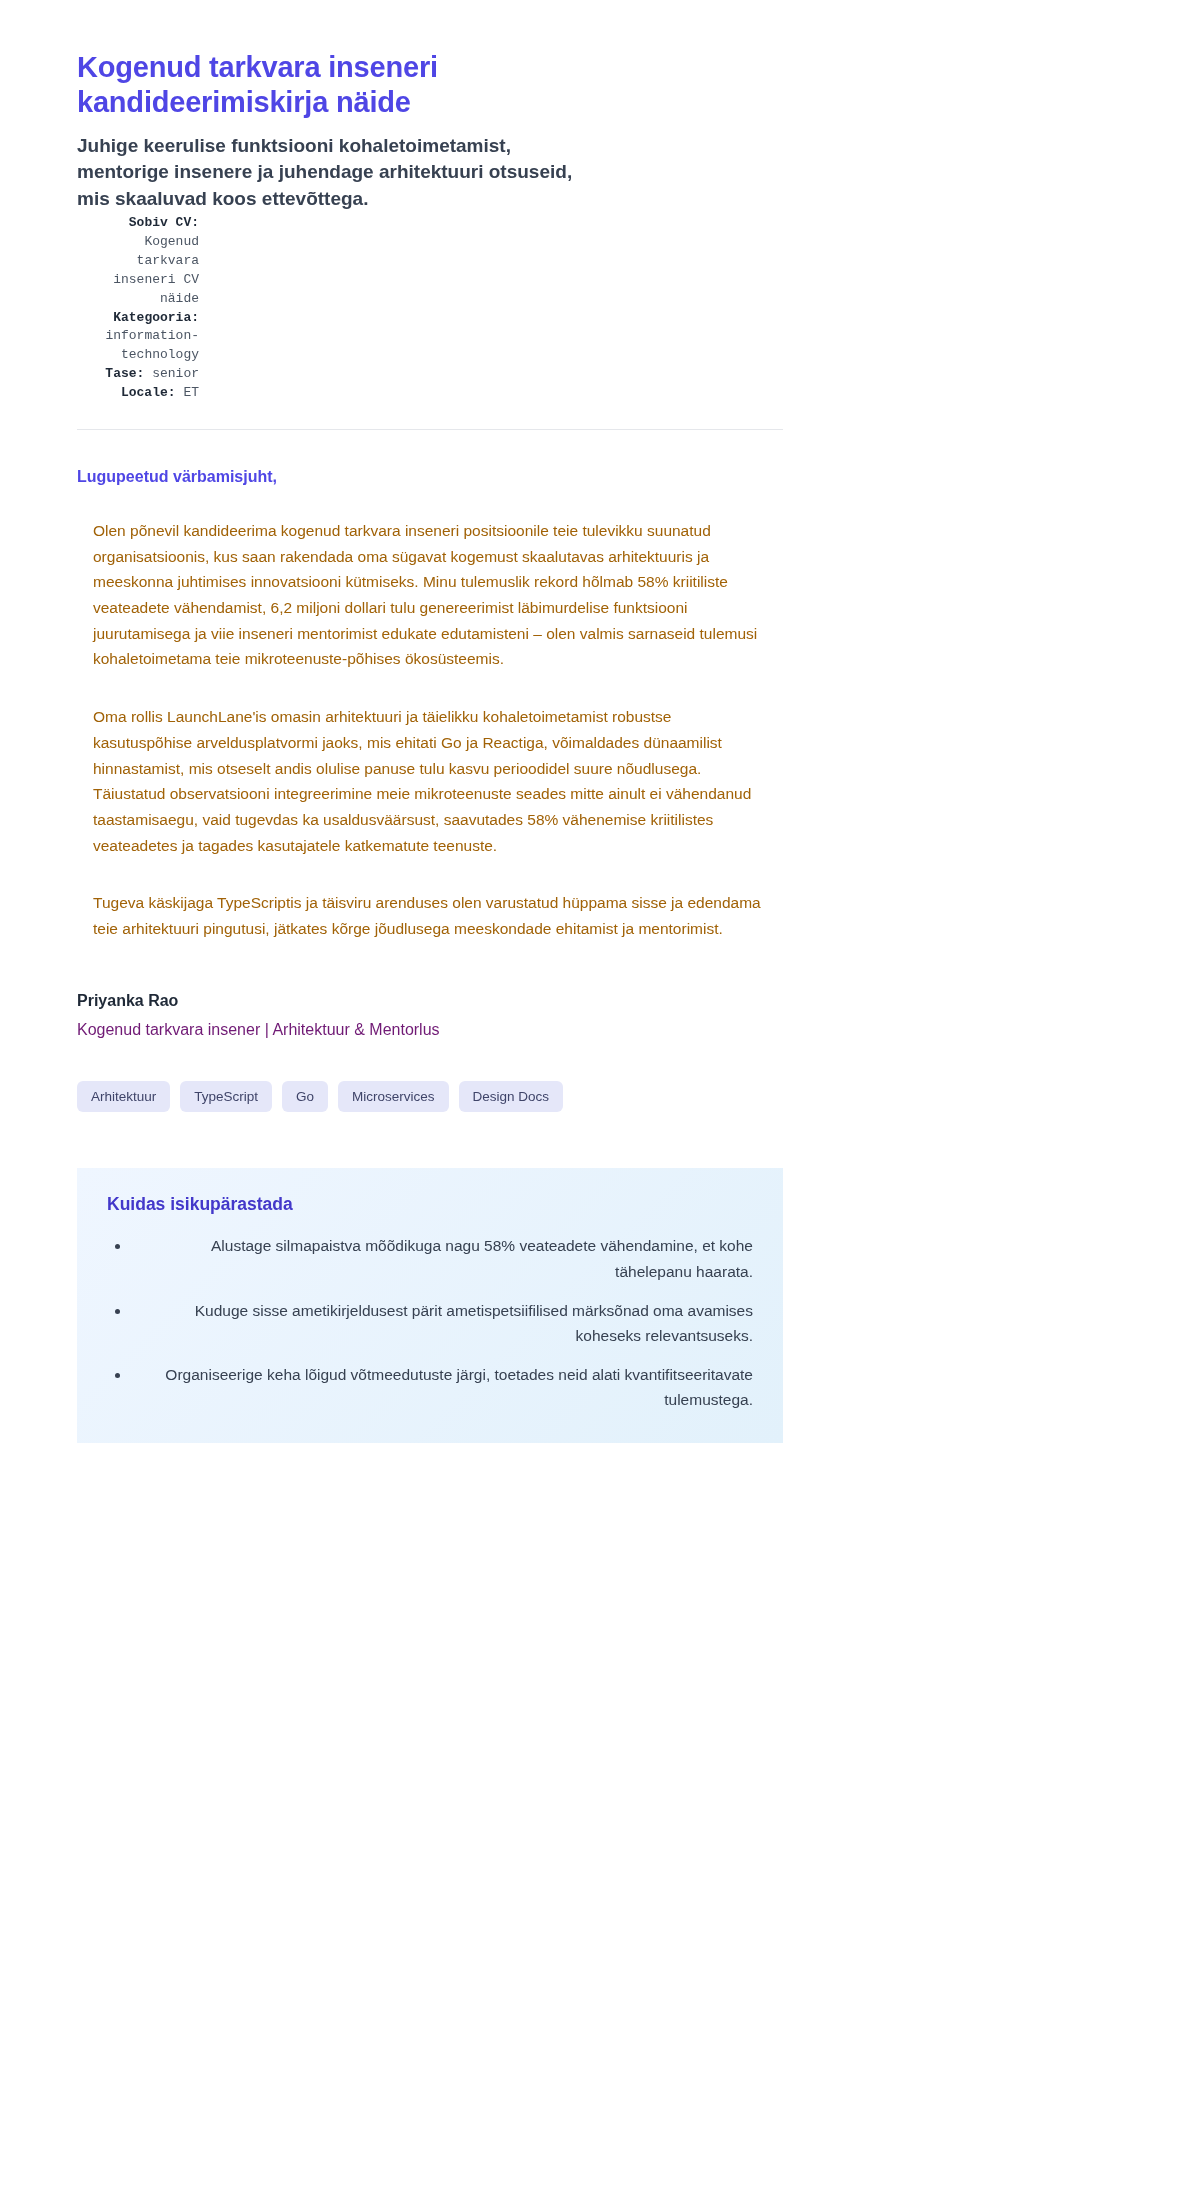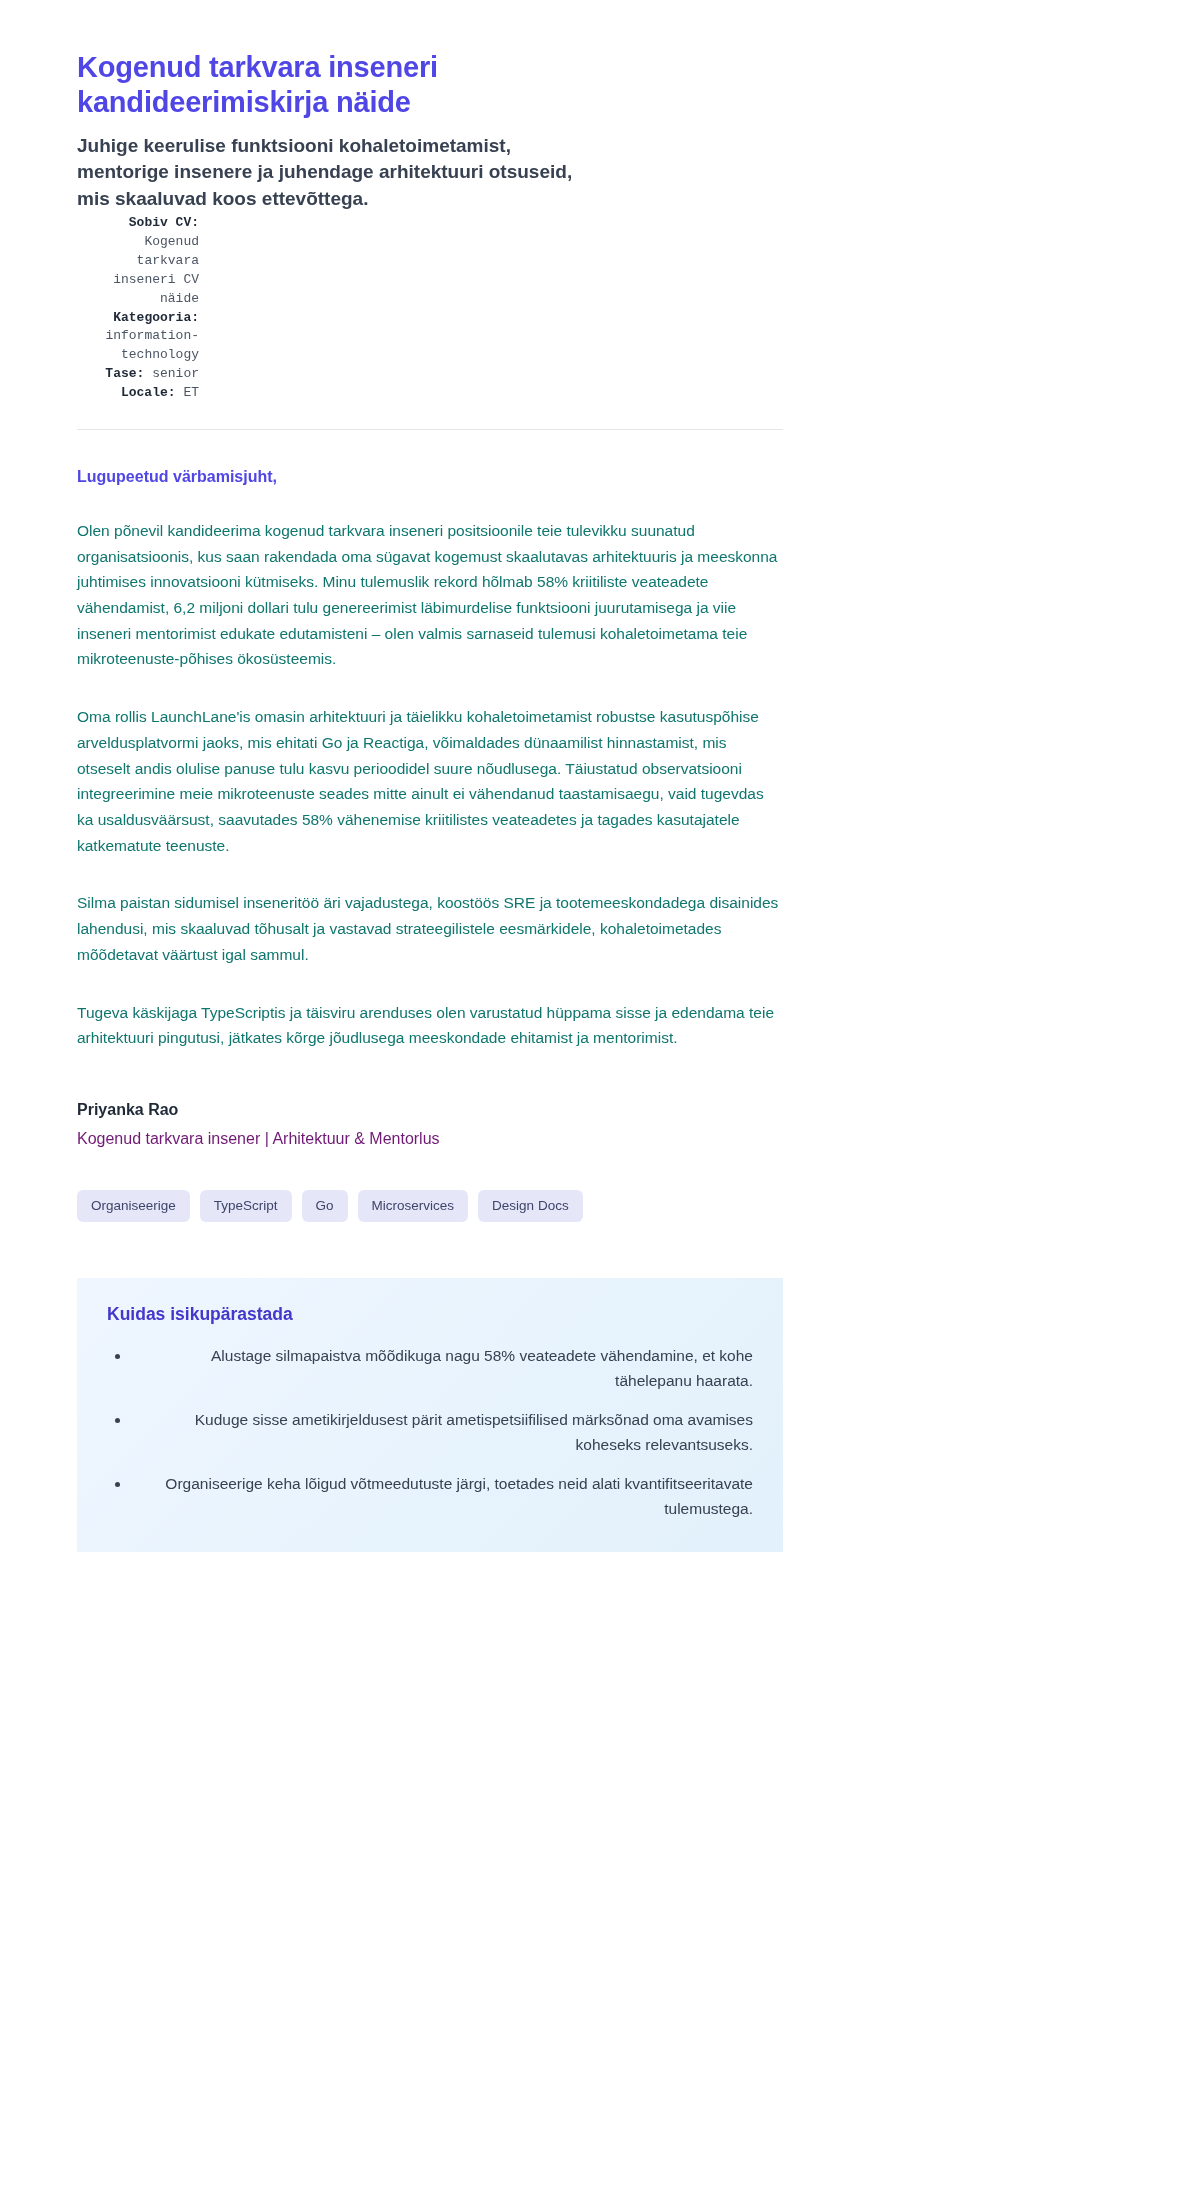--- a/index.html
+++ b/index.html
@@ -56,24 +56,24 @@
   }
 
   
   .greeting {
     margin: 38px 0 0;
     font-size: 16px;
     font-weight: 700;
     color: #4f46e5;
   }
   .body-para {
-    margin: 32px 0 0;
+    margin: 32px 16px 0;
     font-size: 15.5px;
     line-height: 1.66;
-    color: #0f766e;
+    color: #a16207;
   }
   .sig-name {
     margin: 50px 0 0;
     font-size: 16px;
     font-weight: 700;
     color: #1f2937;
   }
   .sig-role {
     margin: 11px 0 0;
     font-size: 16px;
@@ -148,28 +148,27 @@
       </div>
     </aside>
   </header>
 
   <hr class="divider">
 
   <section class="letter">
     <p class="greeting">Lugupeetud värbamisjuht,</p>
     <p class="body-para">Olen põnevil kandideerima kogenud tarkvara inseneri positsioonile teie tulevikku suunatud organisatsioonis, kus saan rakendada oma sügavat kogemust skaalutavas arhitektuuris ja meeskonna juhtimises innovatsiooni kütmiseks. Minu tulemuslik rekord hõlmab 58% kriitiliste veateadete vähendamist, 6,2 miljoni dollari tulu genereerimist läbimurdelise funktsiooni juurutamisega ja viie inseneri mentorimist edukate edutamisteni – olen valmis sarnaseid tulemusi kohaletoimetama teie mikroteenuste-põhises ökosüsteemis.</p>
     <p class="body-para">Oma rollis LaunchLane'is omasin arhitektuuri ja täielikku kohaletoimetamist robustse kasutuspõhise arveldusplatvormi jaoks, mis ehitati Go ja Reactiga, võimaldades dünaamilist hinnastamist, mis otseselt andis olulise panuse tulu kasvu perioodidel suure nõudlusega. Täiustatud observatsiooni integreerimine meie mikroteenuste seades mitte ainult ei vähendanud taastamisaegu, vaid tugevdas ka usaldusväärsust, saavutades 58% vähenemise kriitilistes veateadetes ja tagades kasutajatele katkematute teenuste.</p>
-    <p class="body-para">Silma paistan sidumisel inseneritöö äri vajadustega, koostöös SRE ja tootemeeskondadega disainides lahendusi, mis skaaluvad tõhusalt ja vastavad strateegilistele eesmärkidele, kohaletoimetades mõõdetavat väärtust igal sammul.</p>
     <p class="body-para">Tugeva käskijaga TypeScriptis ja täisviru arenduses olen varustatud hüppama sisse ja edendama teie arhitektuuri pingutusi, jätkates kõrge jõudlusega meeskondade ehitamist ja mentorimist.</p>
     <p class="sig-name">Priyanka Rao</p>
     <p class="sig-role">Kogenud tarkvara insener | Arhitektuur &amp; Mentorlus</p>
   </section>
 
   <div class="tags">
-    <span class="tag">Organiseerige</span>
+    <span class="tag">Arhitektuur</span>
     <span class="tag">TypeScript</span>
     <span class="tag">Go</span>
     <span class="tag">Microservices</span>
     <span class="tag">Design Docs</span>
   </div>
 
   <section class="tips">
     <h2 class="tips-title">Kuidas isikupärastada</h2>
     <ul class="tips-list">
       <li>Alustage silmapaistva mõõdikuga nagu 58% veateadete vähendamine, et kohe tähelepanu haarata.</li>

